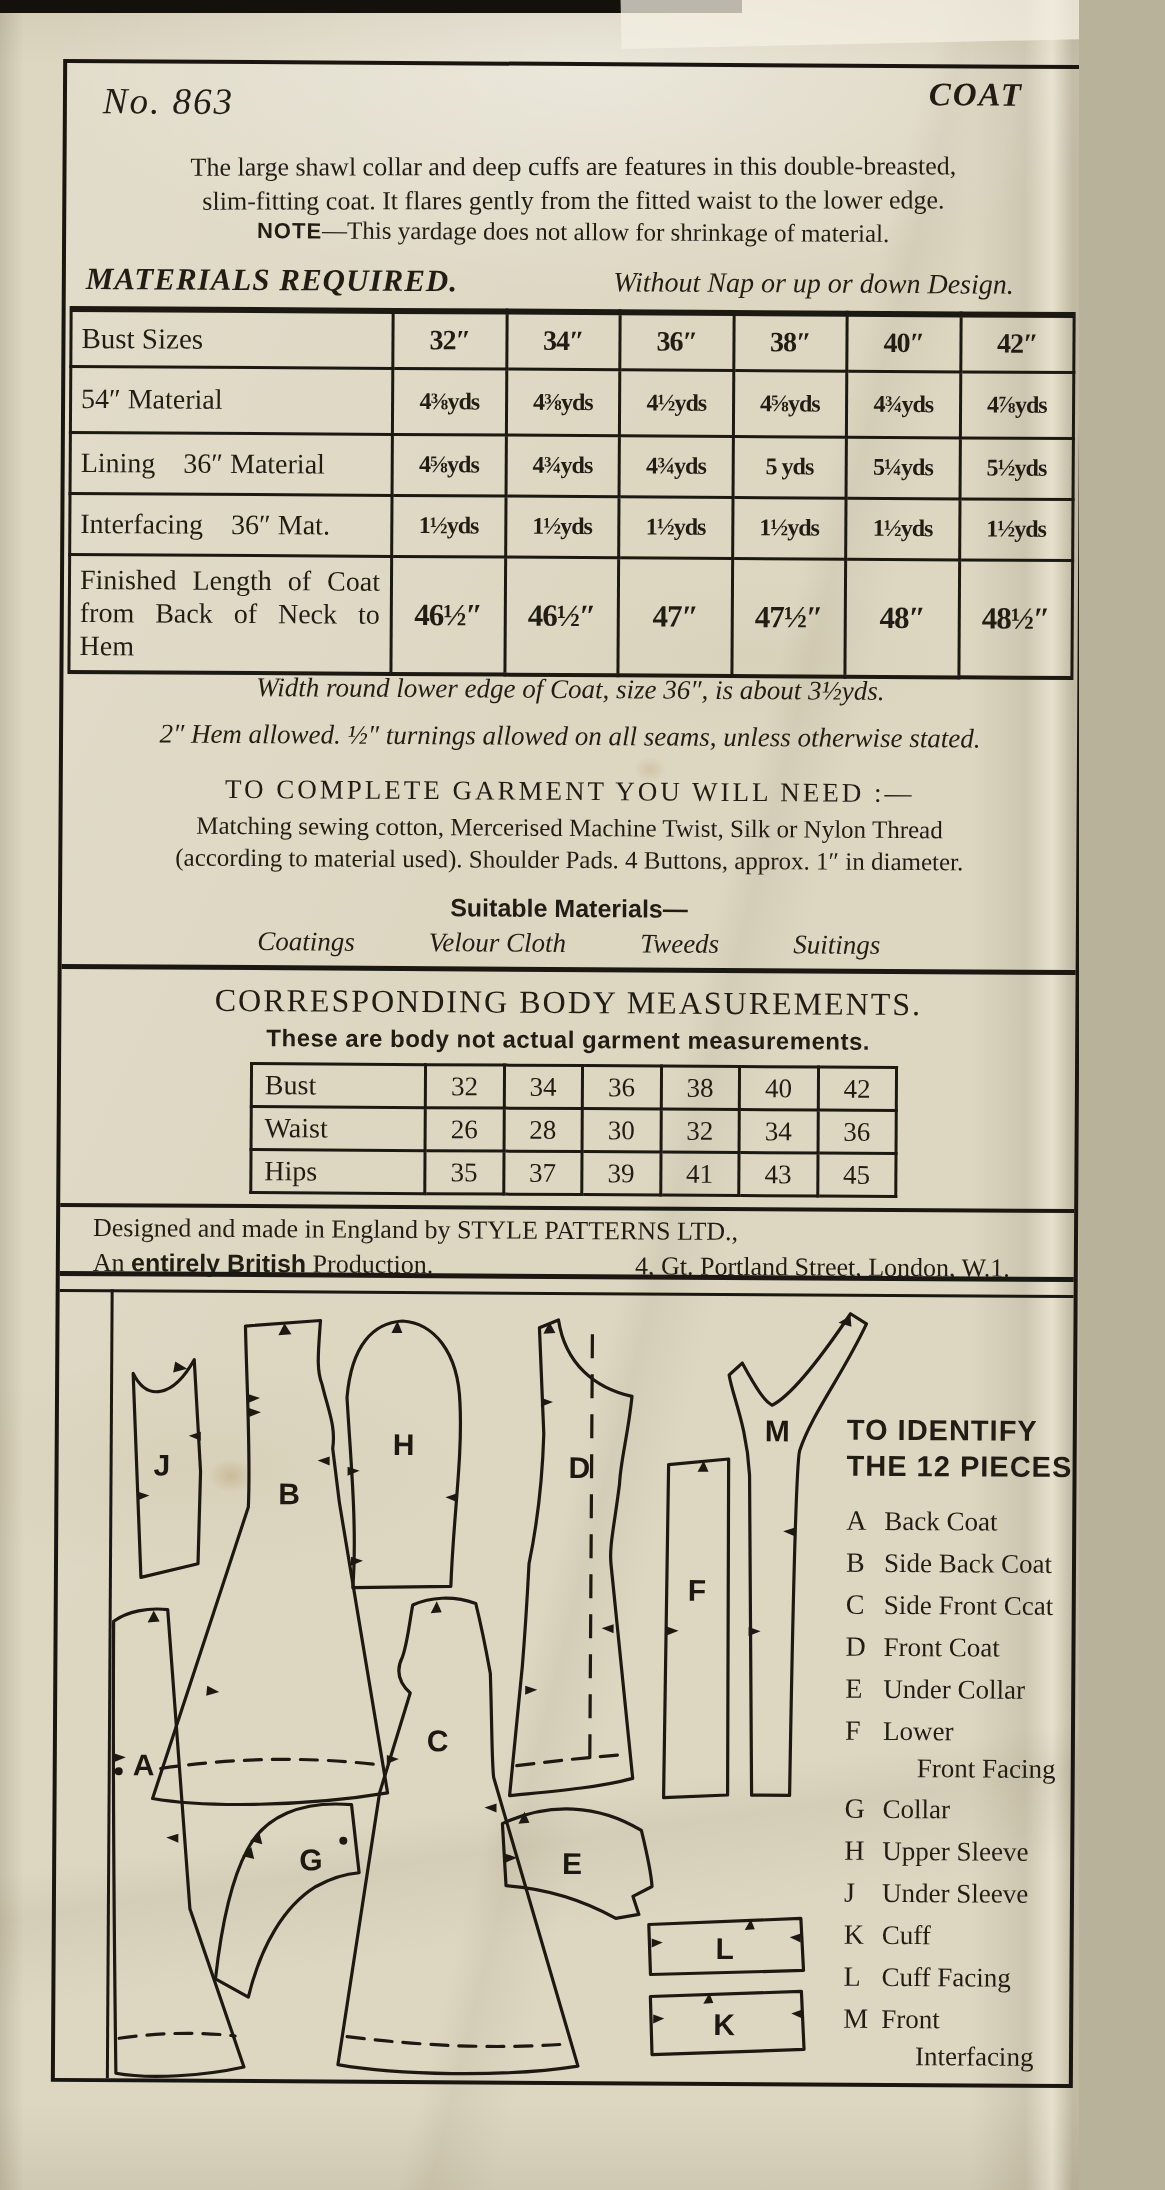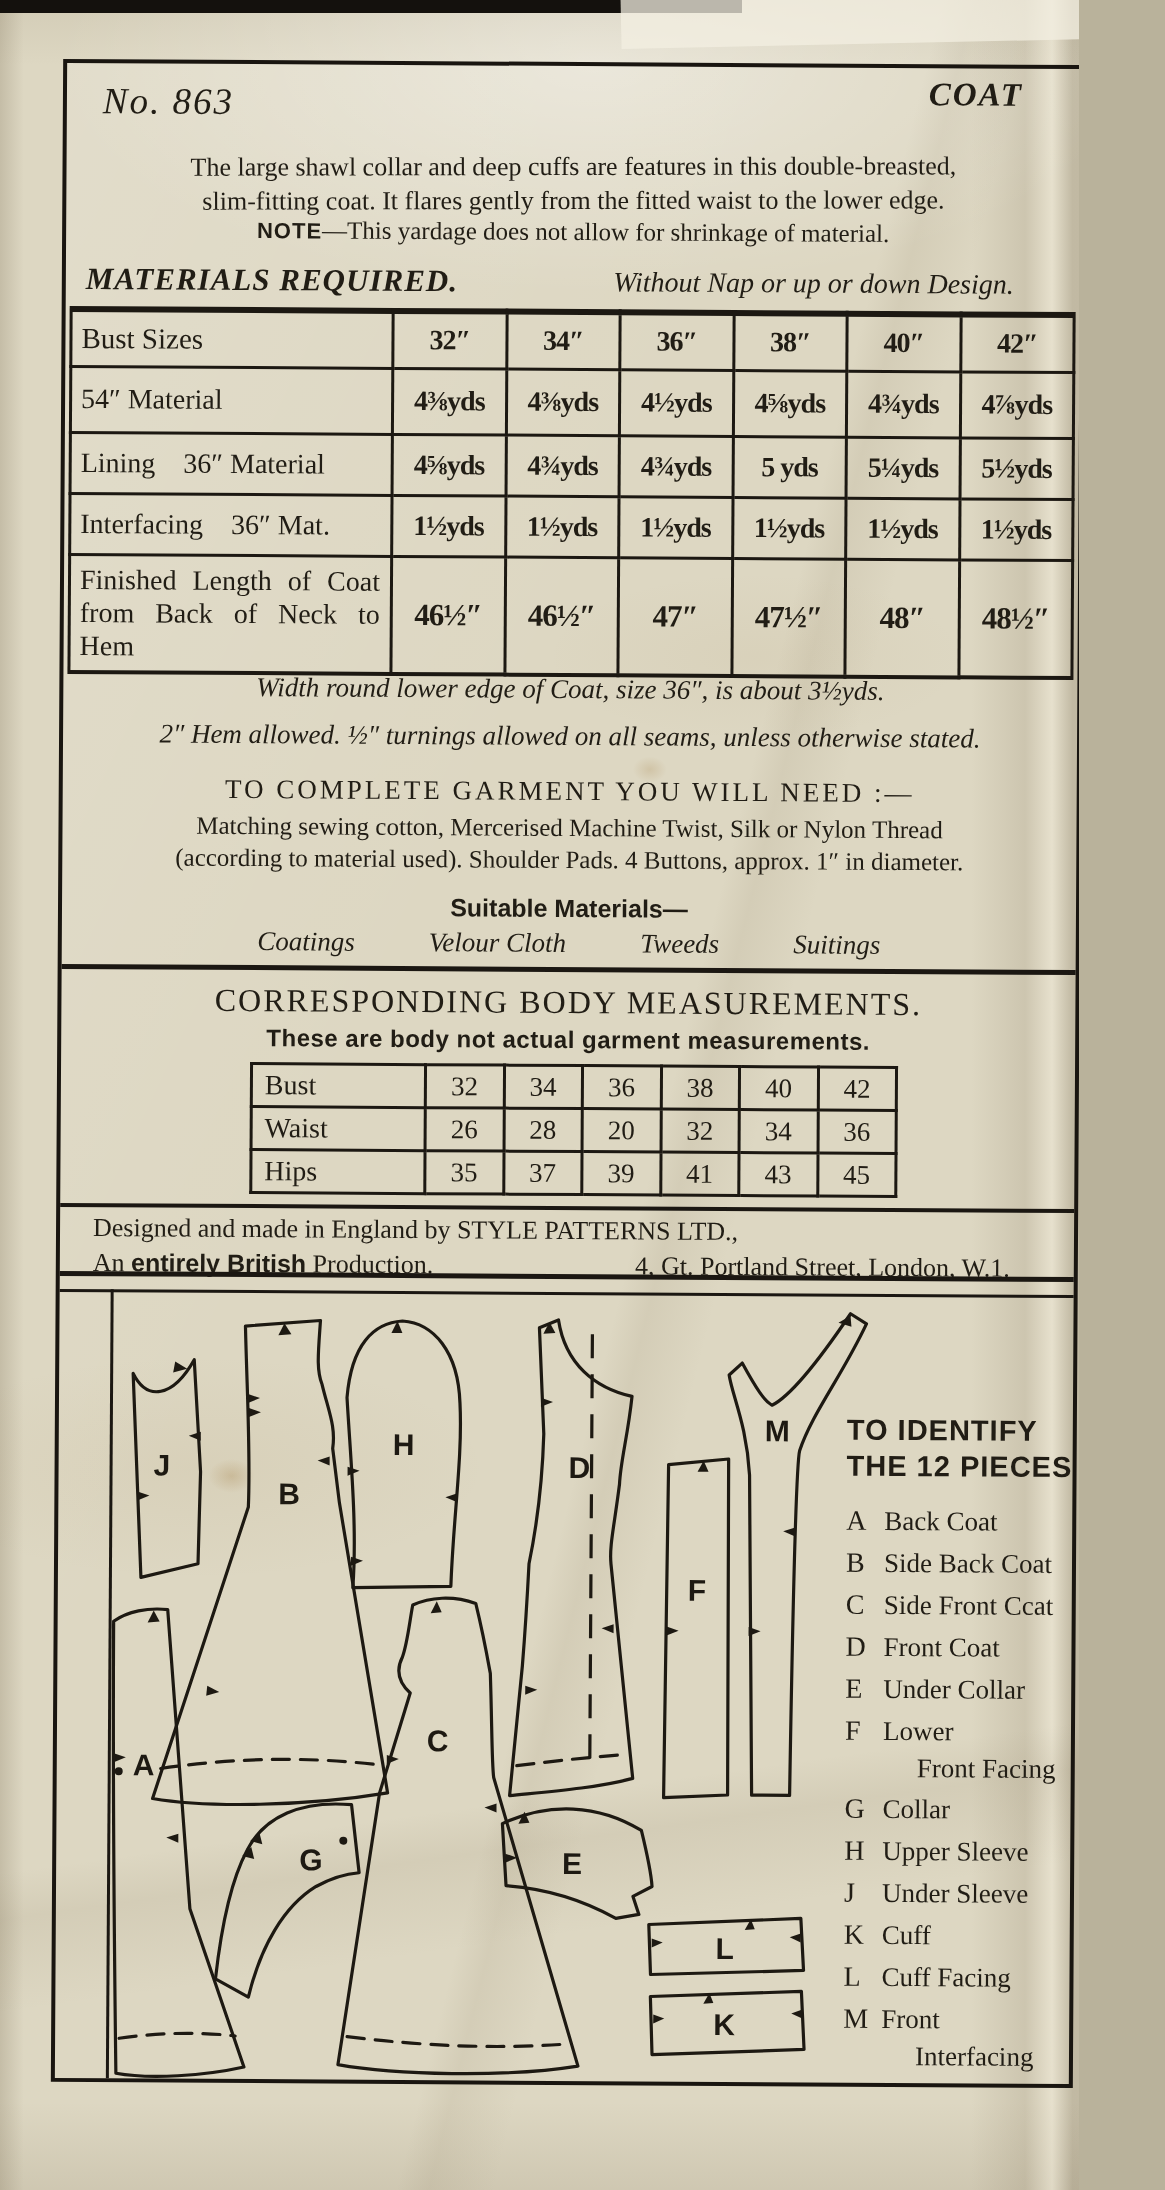--- a/index.html
+++ b/index.html
@@ -31,21 +31,21 @@
   .mat-head{left:20px;top:198px;font-size:31px;font-weight:bold;font-style:italic;letter-spacing:1px;}
   .mat-sub{right:66px;top:200px;font-size:28px;font-style:italic;}
 
   table{border-collapse:collapse;}
   .mat-table{left:4px;top:243px;width:1006px;table-layout:fixed;}
   .mat-table td{border:3px solid #1c1812;padding:0 6px;overflow:hidden;}
   .mat-table{border-top:6px solid #1c1812;border-bottom:4px solid #1c1812;}
   .mat-table td.lbl{font-size:28px;padding-left:9px;}
   .mat-table td.lbl.split span{display:inline-block;}
   .mat-table td.lbl.split .sz{margin-left:28px;}
-  .mat-table td.val{font-size:28px;font-weight:bold;text-align:center;letter-spacing:-1px;}
+  .mat-table td.val{font-size:24px;font-weight:bold;text-align:center;letter-spacing:-1px;}
   .mat-table tr:nth-child(1){height:57px;}
   .mat-table tr:nth-child(1) td.val{font-size:28px;}
   .mat-table tr:nth-child(1) td.lbl{font-size:29px;}
   .mat-table tr:nth-child(2){height:66px;}
   .mat-table tr:nth-child(3){height:61px;}
   .mat-table tr:nth-child(4){height:61px;}
   .mat-table tr:nth-child(5){height:118px;}
   .mat-table tr:nth-child(5) td.lbl{font-size:28px;line-height:33px;text-align:justify;padding-right:10px;}
   .mat-table tr:nth-child(5) td.val{font-size:31px;margin-top:44px;}
 
@@ -209,21 +209,21 @@
             <td class="val">34</td>
             <td class="val">36</td>
             <td class="val">38</td>
             <td class="val">40</td>
             <td class="val">42</td>
           </tr>
           <tr>
             <td class="lbl">Waist</td>
             <td class="val">26</td>
             <td class="val">28</td>
-            <td class="val">20</td>
+            <td class="val">30</td>
             <td class="val">32</td>
             <td class="val">34</td>
             <td class="val">36</td>
           </tr>
           <tr>
             <td class="lbl">Hips</td>
             <td class="val">35</td>
             <td class="val">37</td>
             <td class="val">39</td>
             <td class="val">41</td>

